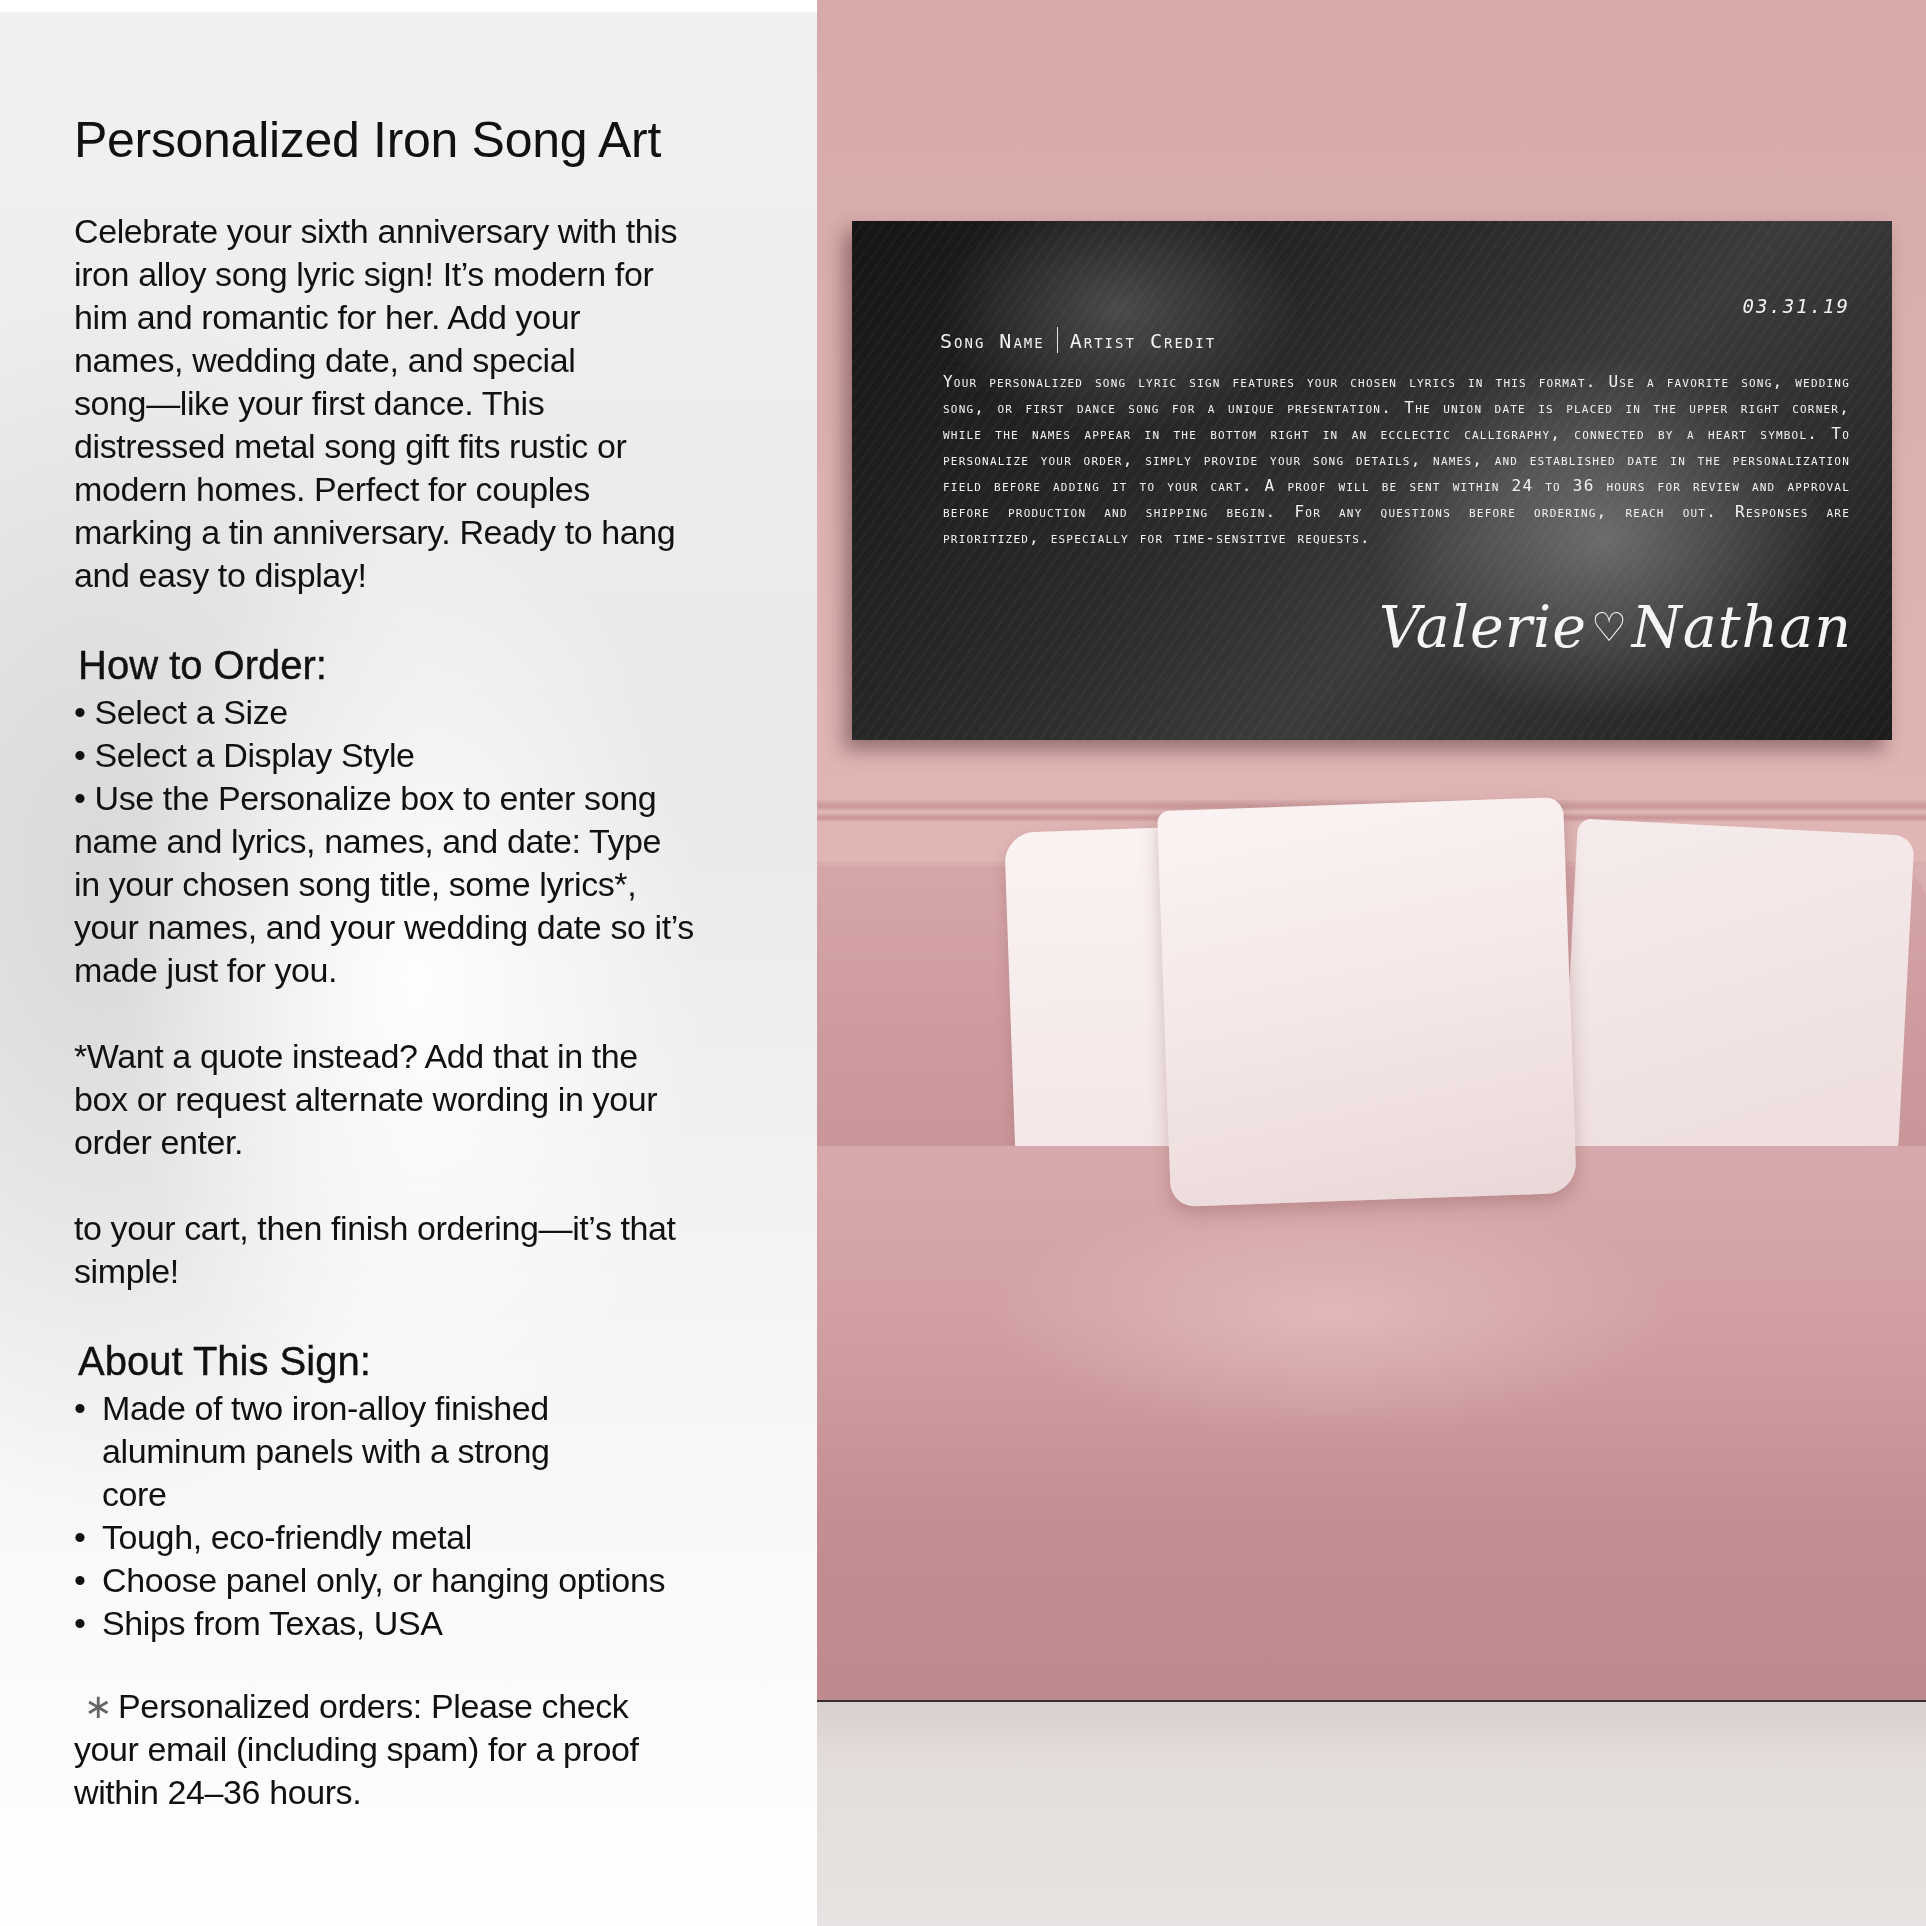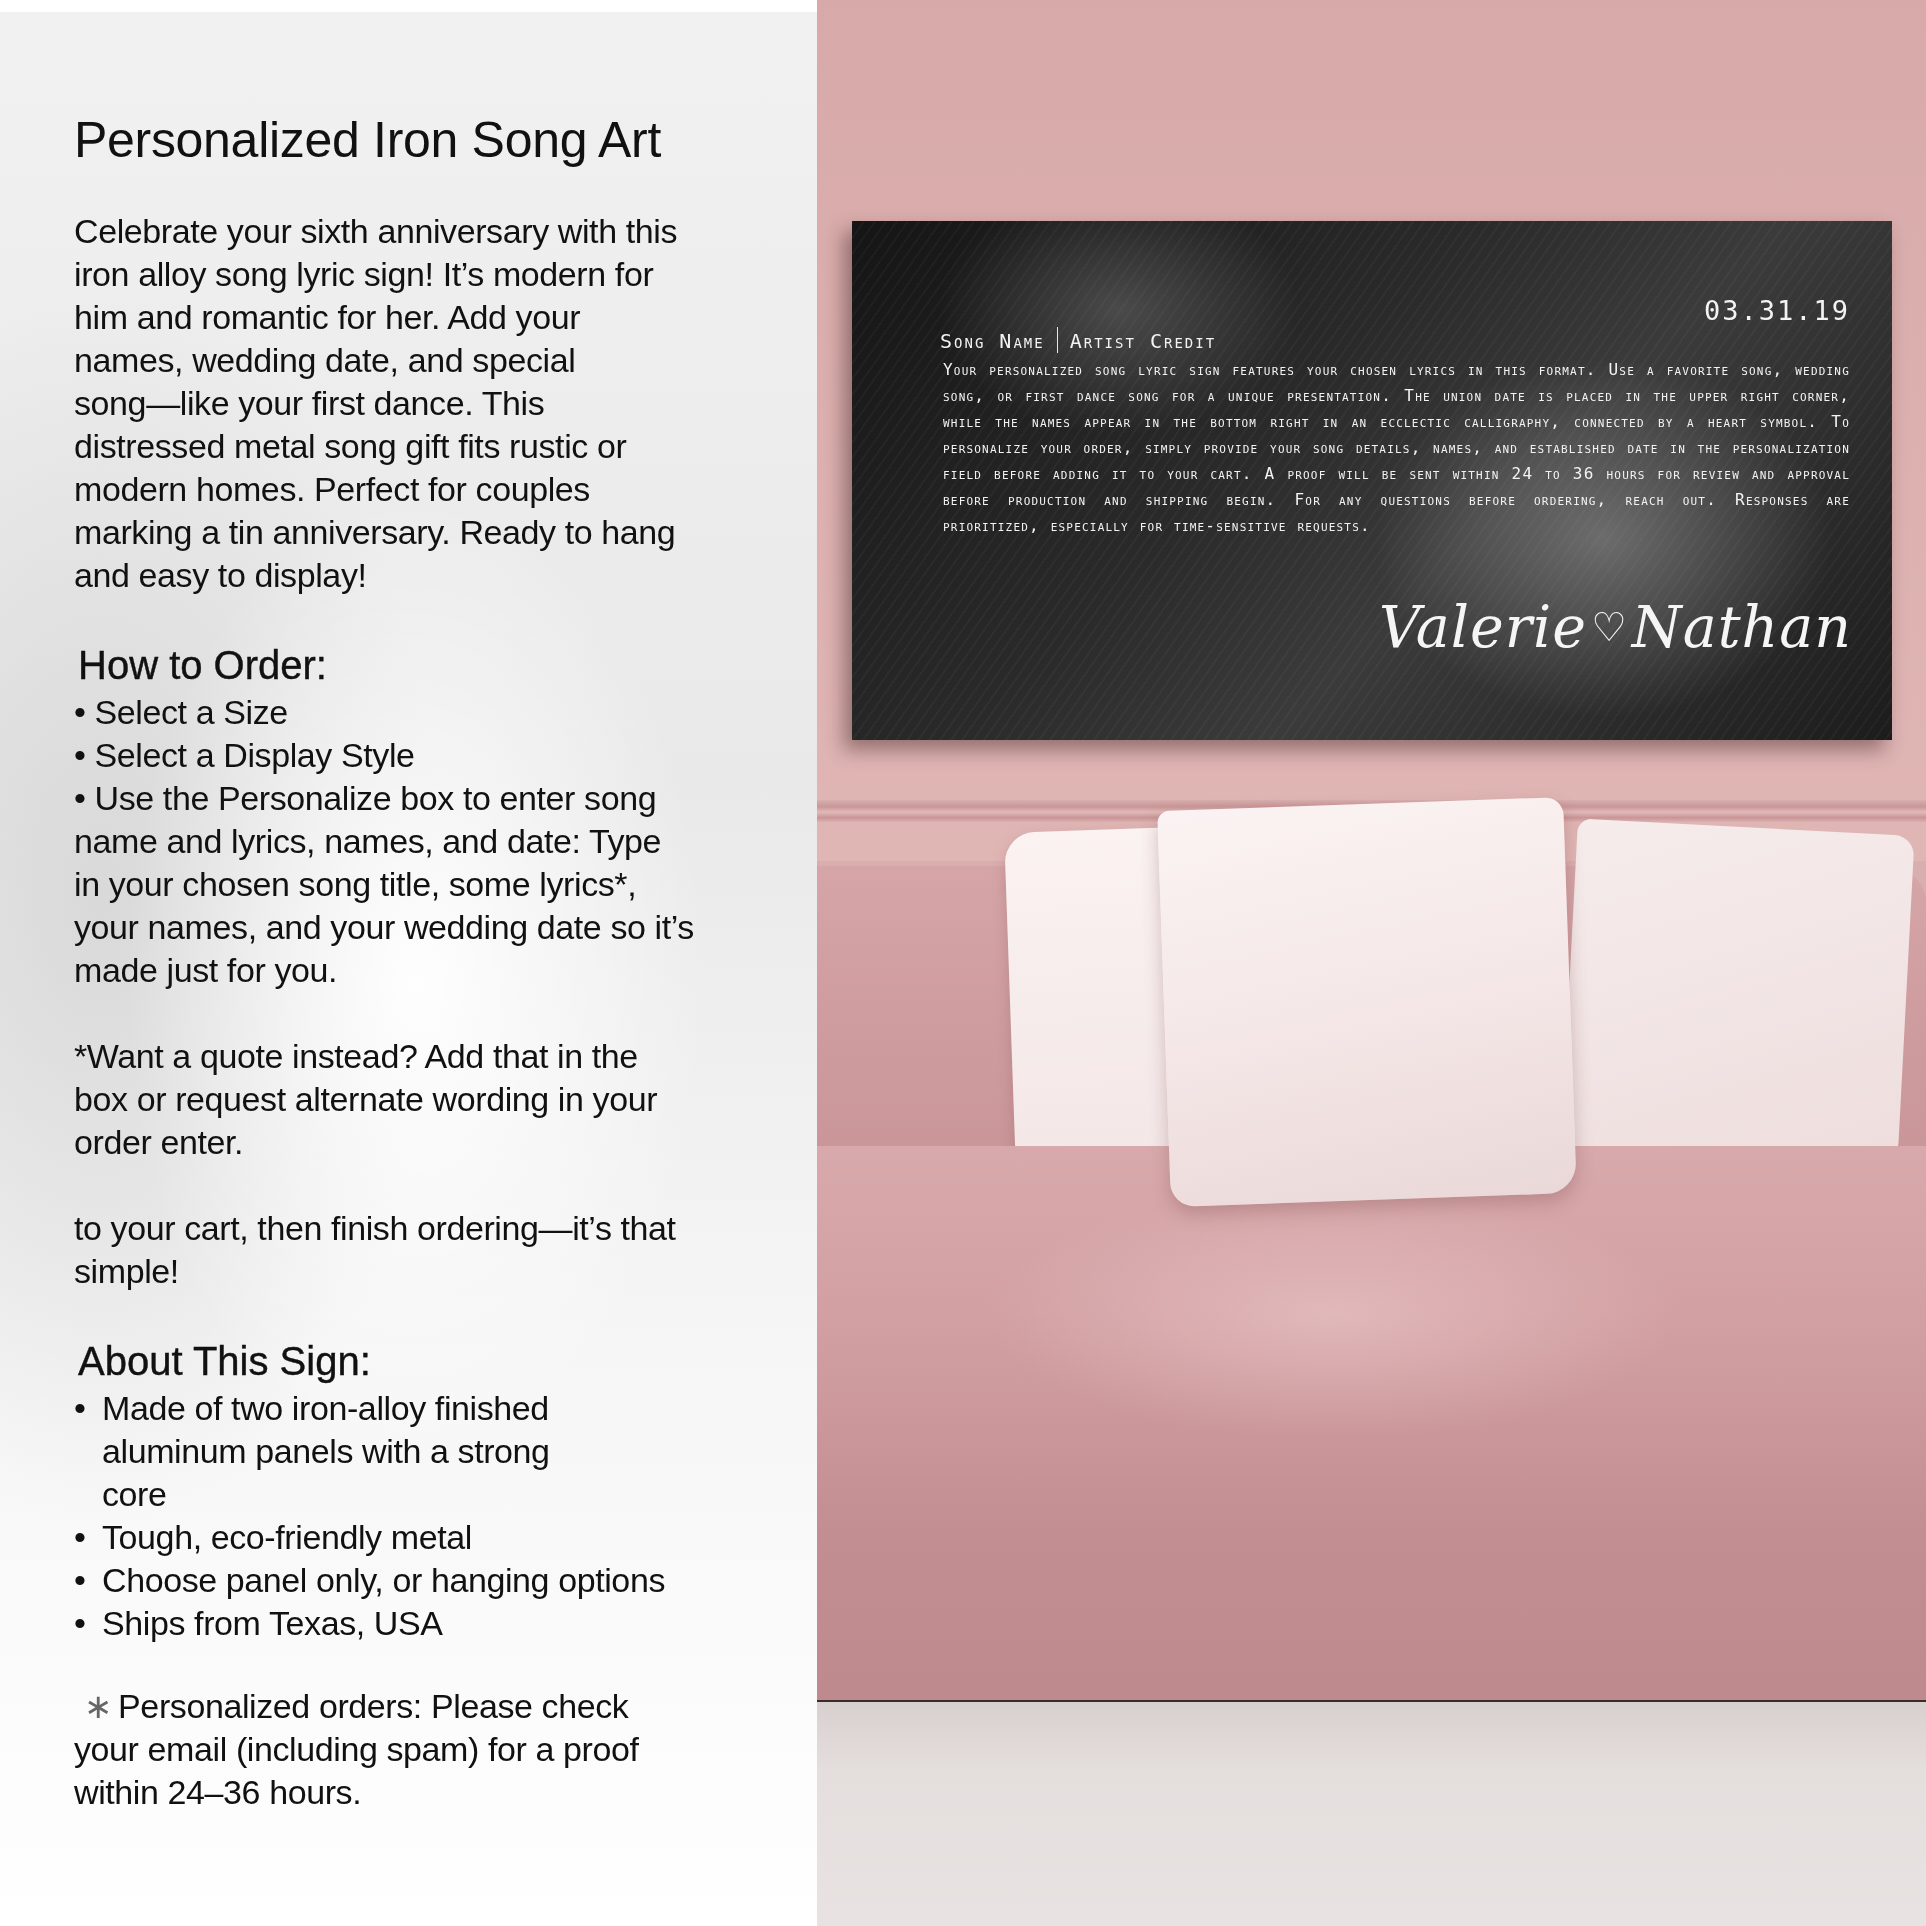--- a/index.html
+++ b/index.html
@@ -47,24 +47,24 @@
   .pillow-front { left: 347px; top: 804px; width: 406px; height: 396px; background: linear-gradient(170deg, #fbf3f3 0%, #f4e6e6 55%, #ead8d8 100%); border-radius: 12px 18px 30px 24px; transform: rotate(-2deg); box-shadow: 0 8px 18px rgba(120,70,70,0.3); }
 
   .sign { position: absolute; left: 35px; top: 221px; width: 1040px; height: 519px;
     background:
       radial-gradient(ellipse 257px 178px at 267px 89px, rgba(150,150,150,0.35), rgba(150,150,150,0) 70%),
       radial-gradient(ellipse 327px 257px at 752px 317px, rgba(175,175,175,0.45), rgba(175,175,175,0) 70%),
       repeating-linear-gradient(125deg, rgba(255,255,255,0.03) 0px, rgba(255,255,255,0.03) 2px, rgba(0,0,0,0) 2px, rgba(0,0,0,0) 9px),
       linear-gradient(135deg, #151515 0%, #2a2a2a 40%, #3b3b3b 60%, #1c1c1c 100%);
     box-shadow: -8px 10px 18px rgba(60,30,30,0.45);
     color: #f3f3f3; font-family: "DejaVu Sans Mono", monospace; }
-  .sign-date { position: absolute; right: 42px; top: 74px; font-size: 27px; letter-spacing: 2px; }
+  .sign-date { position: absolute; right: 42px; top: 74px; font-size: 19px; letter-spacing: 2px; font-style: italic; }
   .sign-header { position: absolute; left: 88px; top: 106px; font-size: 20px; letter-spacing: 2px; font-variant: small-caps; }
   .sign-header .sep { display: inline-block; width: 1px; height: 26px; background: #e8e8e8; margin: 0 12px; vertical-align: -5px; }
-  .sign-body { position: absolute; left: 91px; right: 42px; top: 136px; font-size: 16px; line-height: 26px; text-align: justify; font-variant: small-caps; letter-spacing: 1.2px; }
+  .sign-body { position: absolute; left: 91px; right: 42px; top: 148px; font-size: 16px; line-height: 26px; text-align: justify; font-variant: small-caps; letter-spacing: 1.2px; }
   .sign-names { position: absolute; right: 40px; top: 373px; font-family: "DejaVu Serif", serif; font-style: italic; font-size: 57px; font-weight: 200; color: #f5f5f5; letter-spacing: 1px; }
   .sign-names .heart { font-style: normal; font-size: 40px; margin: 0 4px; vertical-align: 6px; }
 </style>
 </head>
 <body>
 
 <div class="left-panel">
   <div class="left-content">
     <h1 class="title">Personalized Iron Song Art</h1>
 

